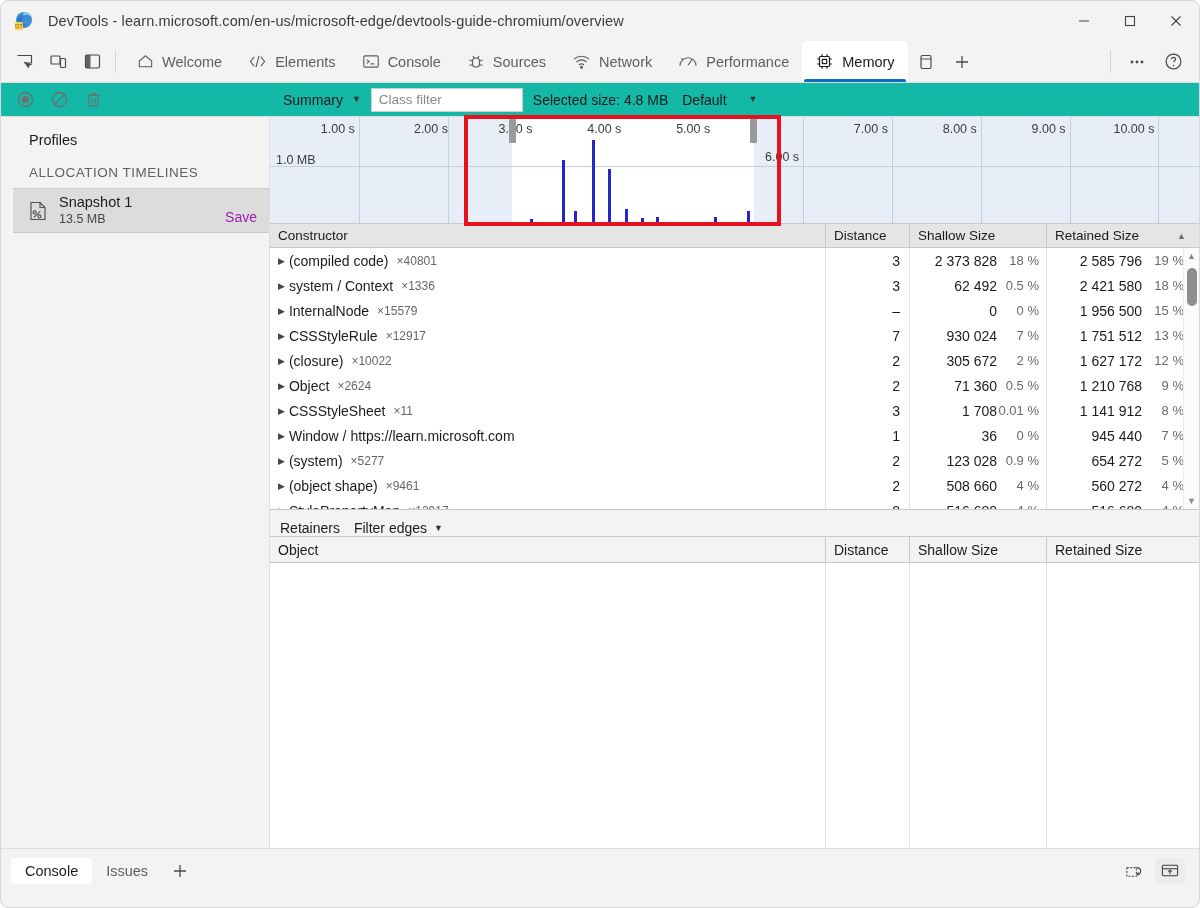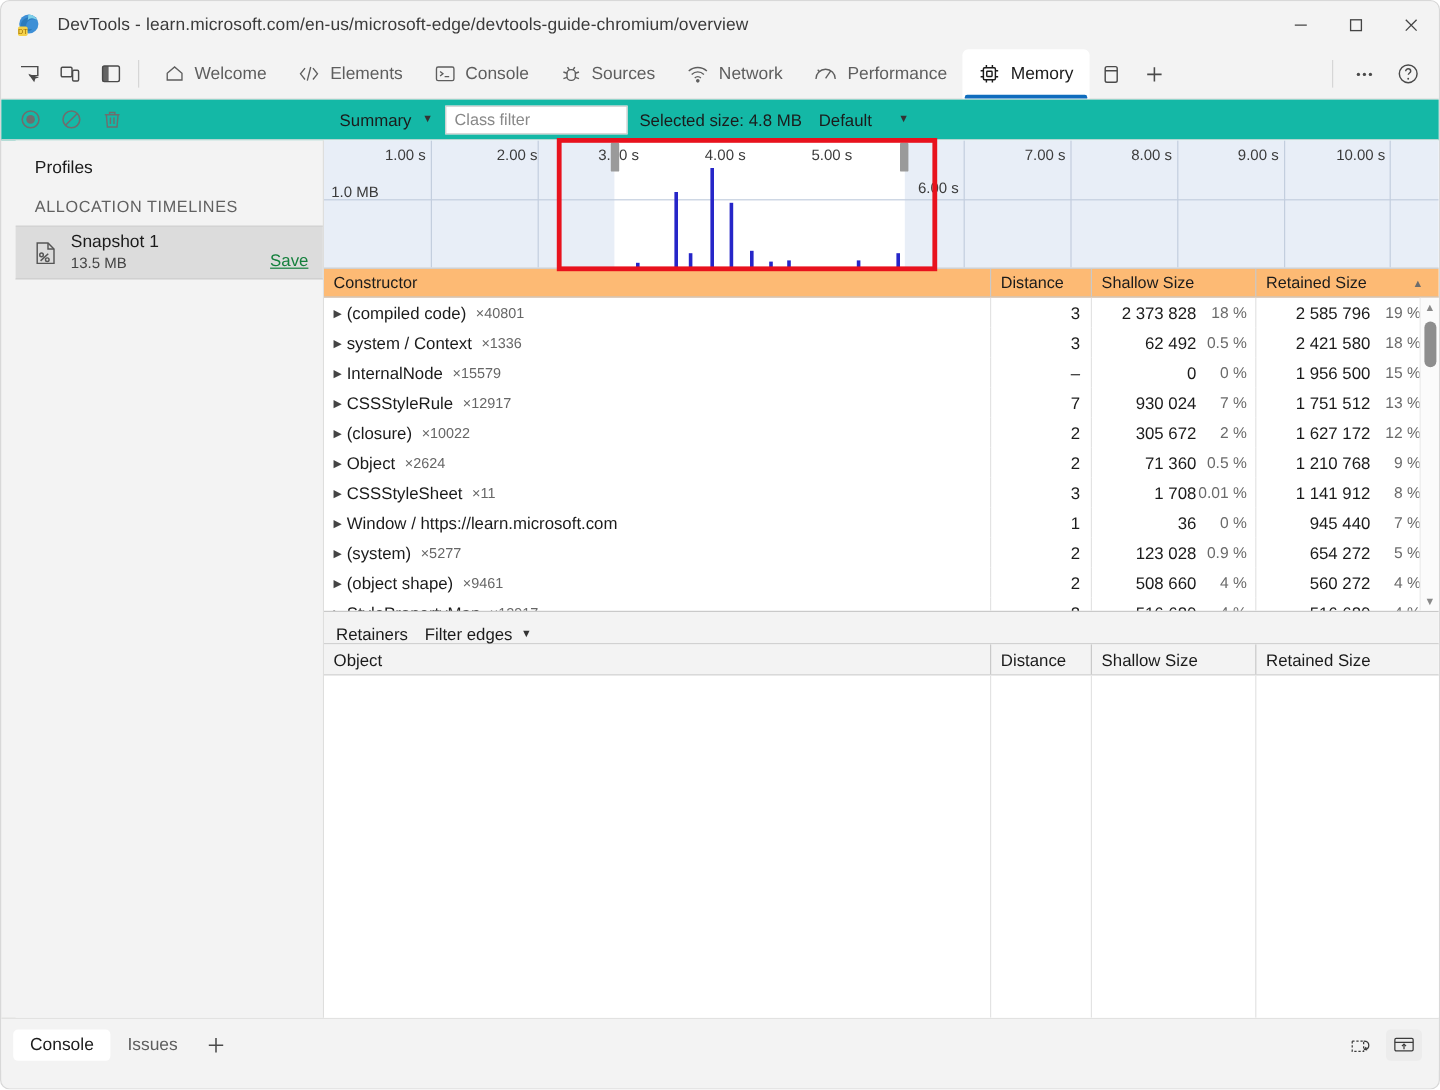--- a/index.html
+++ b/index.html
@@ -109,22 +109,21 @@
   .snapshot {
     display: flex; align-items: center; gap: 10px;
     background: #dcdcdc; border-bottom: 1px solid #c9c9c9;
     padding: 7px 12px 7px 14px; height: 44px;
   }
   .snap-ic { color: #555; display: flex; }
   .snap-txt { display: flex; flex-direction: column; line-height: 1.22; }
   .snap-name { font-size: 14.5px; color: #1b1b1b; }
   .snap-size { font-size: 12.5px; color: #444; }
   .snap-save {
-    margin-left: auto; font-size: 14px; color: #15803d;
-    text-decoration: underline;
+    margin-left: auto; font-size: 14px; color: #a21caf;
     margin-top: 12px;
   }
   .sb-fill { flex: 1; background: #f3f3f3; border-right: 0; }
 
   
   .main { flex: 1; display: flex; flex-direction: column; background: #fff; position: relative; }
 
   
   .overview {
     height: 107px; position: relative; background: #e8eef7;
@@ -146,21 +145,21 @@
     position: absolute; top: 2px; width: 7px; height: 24px;
     background: #9a9a9a; border-radius: 1px;
   }
   .redbox {
     position: absolute; border: 4px solid #e8121d; pointer-events: none;
   }
 
   
   .tablewrap { flex: 1; display: flex; flex-direction: column; min-height: 0; }
   .thead {
-    display: flex; height: 24px; background: #fdba74;
+    display: flex; height: 24px; background: #e5e5e5;
     border-bottom: 1px solid #c9c9c9; font-size: 13.5px; color: #1b1b1b;
   }
   .th { display: flex; align-items: center; padding: 0 8px; border-right: 1px solid #c9c9c9; }
   .th.c0 { width: 556px; }
   .th.c1 { width: 84px; }
   .th.c2 { width: 137px; }
   .th.c3 { width: 144px; border-right: 0; }
   .th.sortcol { position: relative; }
   .sortarrow {
     position: absolute; right: 5px; top: 50%; transform: translateY(-50%);

